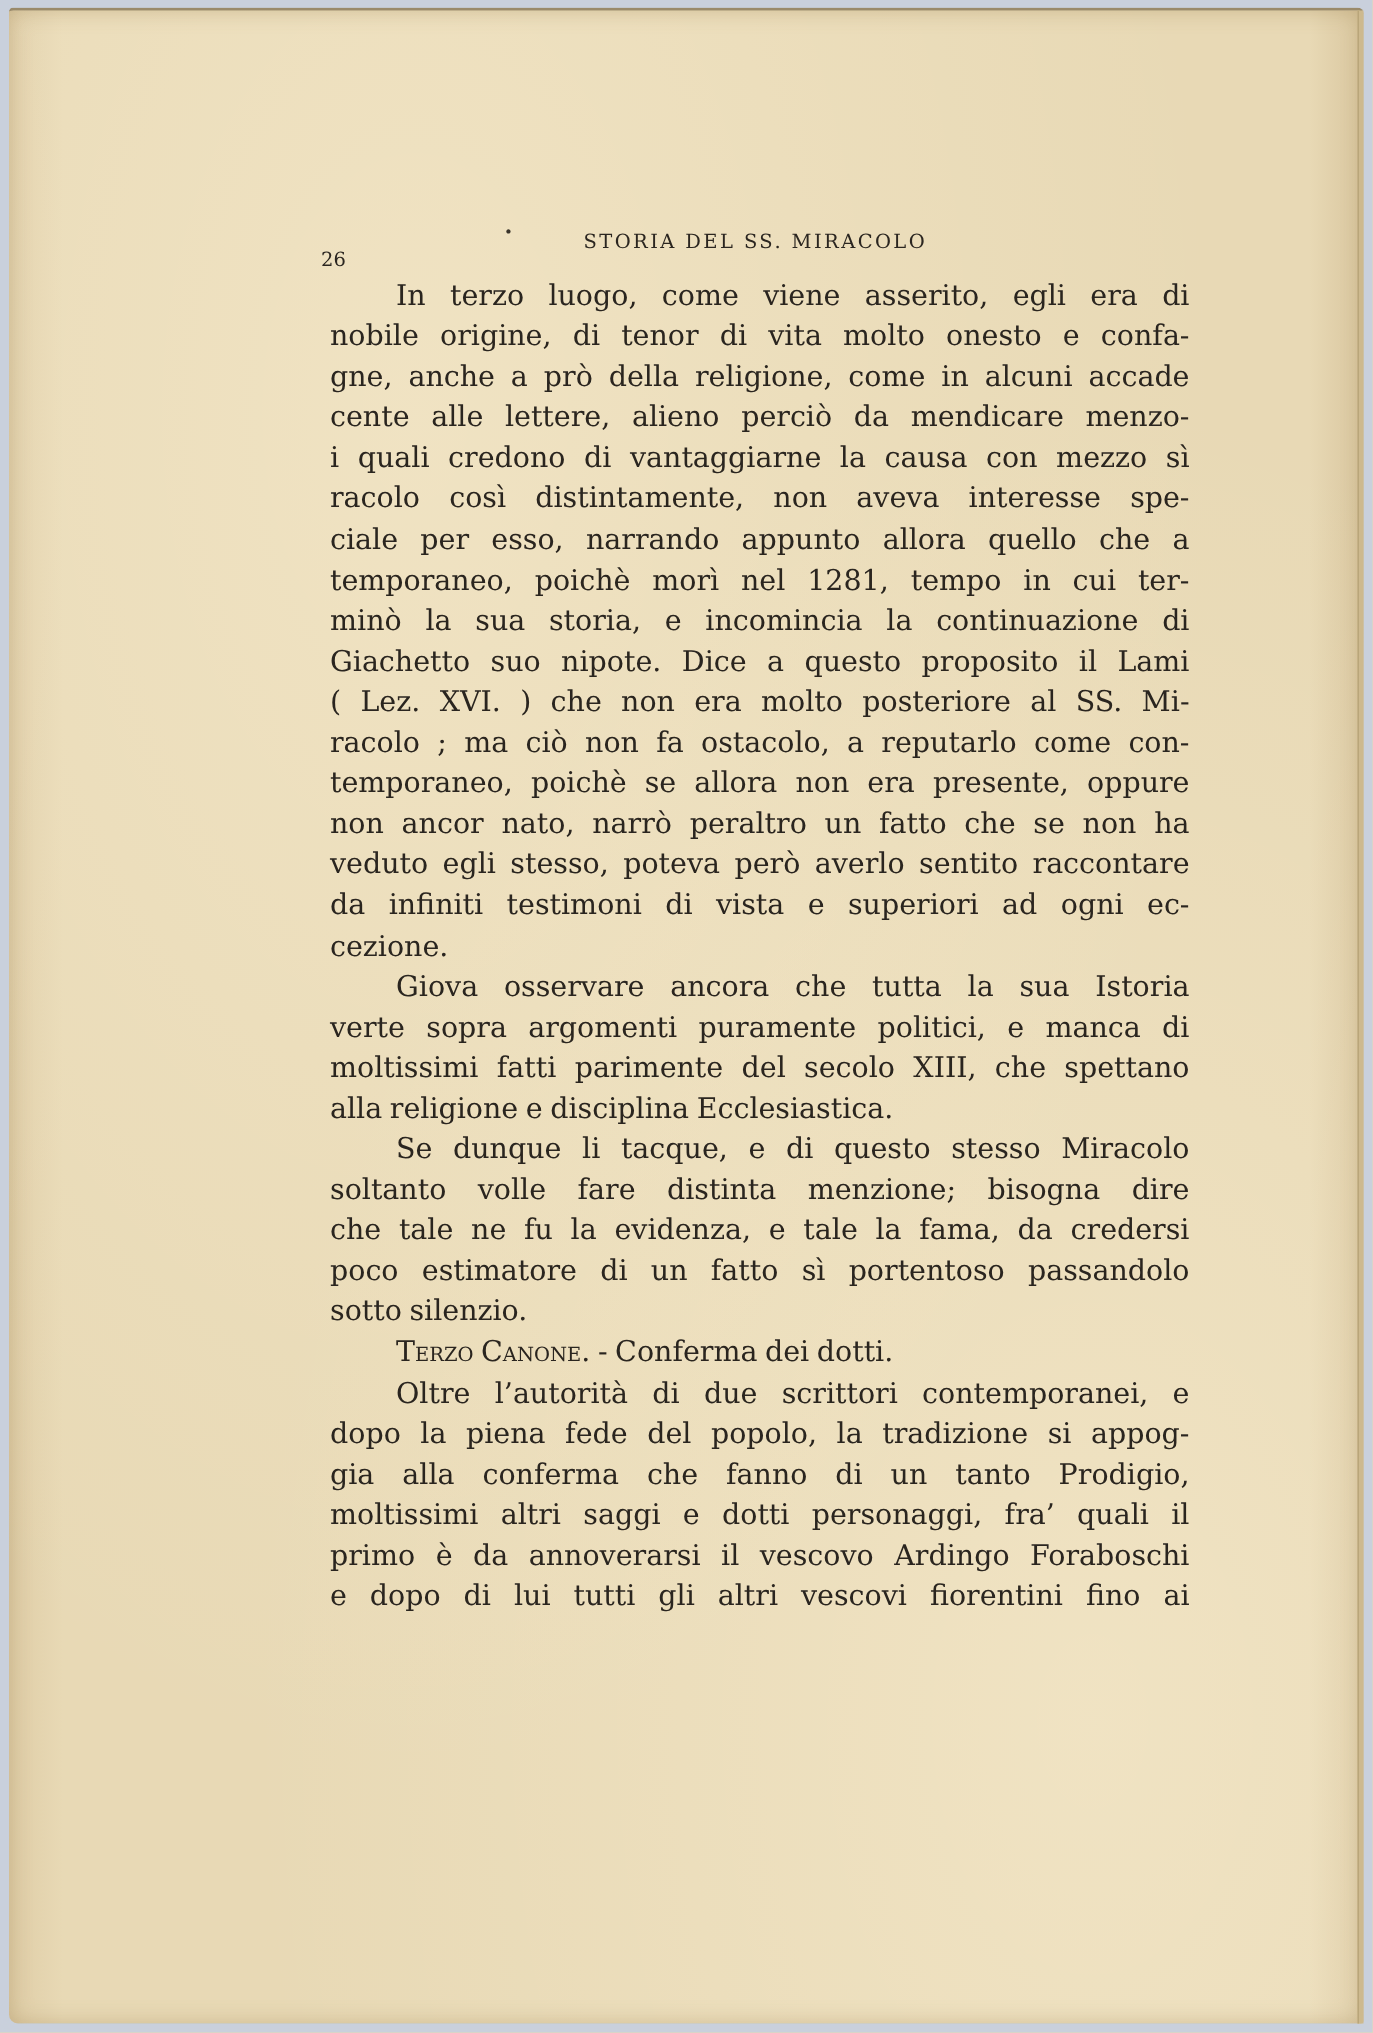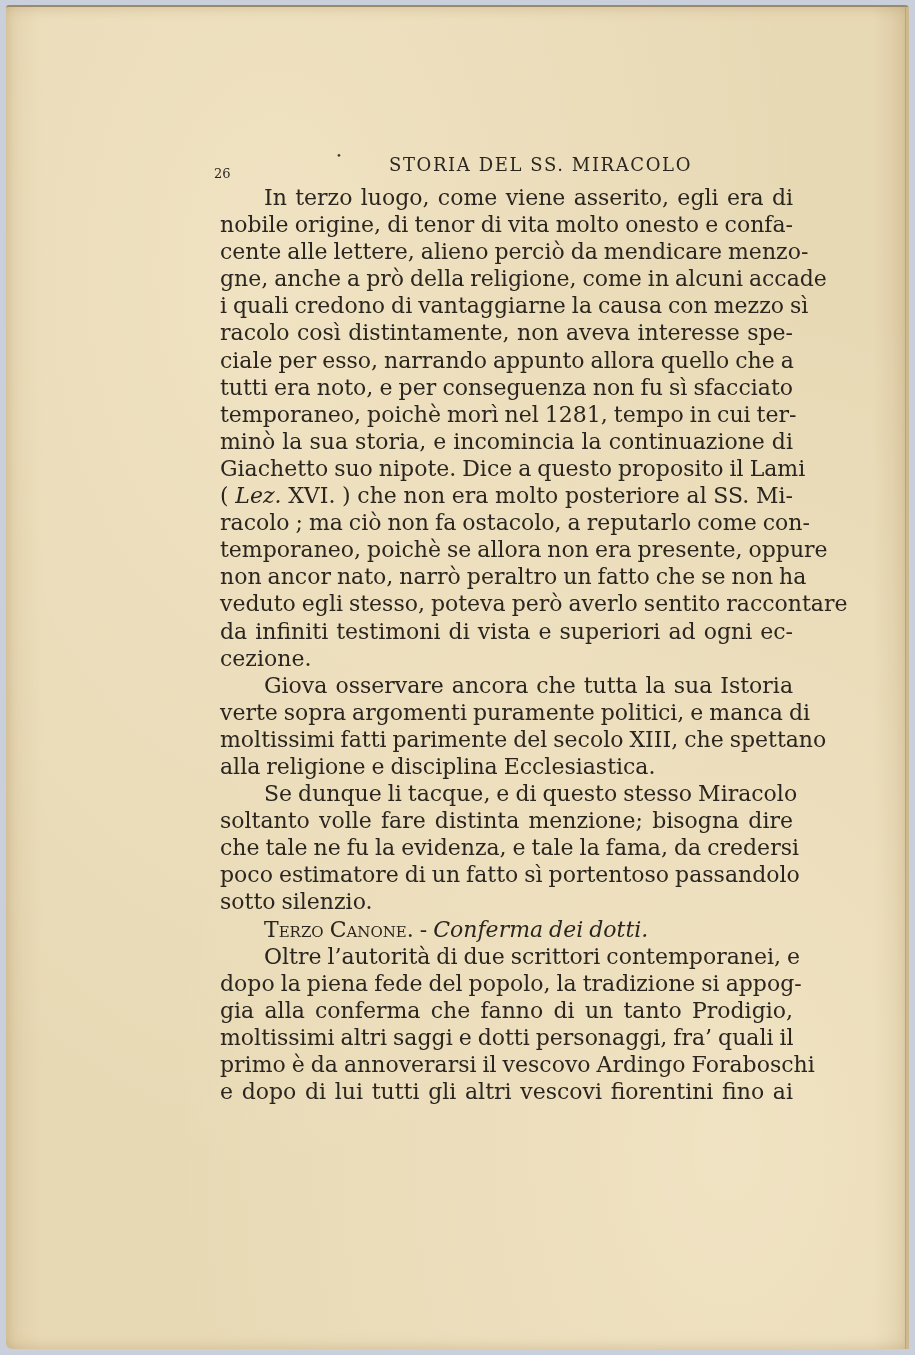--- a/index.html
+++ b/index.html
@@ -28,63 +28,62 @@
     .running-head {
       position: absolute; left: 214px; top: 150px; width: 580px; height: 22px;
       font-family: "DejaVu Serif", serif; color: #2b2620;
     }
     .page-number {
       position: absolute; left: 0; top: 16px;
       font-size: 13px;
     }
     .running-title {
       position: absolute; left: 175px; top: 4px;
-      font-size: 18px; letter-spacing: 1.6px;
+      font-size: 13px; letter-spacing: 1.6px;
     }
     .stray-dot {
       position: absolute; left: 122px; top: 0px; font-size: 10px; color:#3a342b;
     }
     .body-text {
       position: absolute; left: 220px; top: 184px; width: 573px;
       font-family: "DejaVu Serif", serif; color: #2a251f;
-      font-size: 22px; line-height: 27.1px;
+      font-size: 19px; line-height: 27.1px;
     }
     .line {
       display: block; height: 27.1px; white-space: nowrap;
       text-align: justify; text-align-last: justify;
       word-spacing: -1px;
     }
     .line.last { text-align-last: left; }
     .line.indent { padding-left: 44px; }
     .sc { font-variant: small-caps; }
-    .it { font-style: italic; }
+    .it { }
   </style>
 </head>
 <body>
 
 <div class="page">
   <div class="fold"></div>
 </div>
 
 <div class="running-head">
   <span class="page-number">26</span>
   <span class="stray-dot">•</span>
   <span class="running-title">STORIA DEL SS. MIRACOLO</span>
 </div>
 
 <div class="body-text">
 
   <span class="line indent">In terzo luogo, come viene asserito, egli era di</span>
   <span class="line">nobile origine, di tenor di vita molto onesto e confa-</span>
+  <span class="line">gne, anche a prò della religione, come in alcuni accade</span>
   <span class="line">cente alle lettere, alieno perciò da mendicare menzo-</span>
-  <span class="line">gne, anche a prò della religione, come in alcuni accade</span>
   <span class="line">i quali credono di vantaggiarne la causa con mezzo sì</span>
   <span class="line">racolo così distintamente, non aveva interesse spe-</span>
   <span class="line">ciale per esso, narrando appunto allora quello che a</span>
-  <span class="line">tutti era noto, e per conseguenza non fu sì sfacciato</span>
   <span class="line">temporaneo, poichè morì nel 1281, tempo in cui ter-</span>
   <span class="line">minò la sua storia, e incomincia la continuazione di</span>
   <span class="line">Giachetto suo nipote. Dice a questo proposito il Lami</span>
   <span class="line"><span>( </span><span class="it">Lez.</span><span> XVI. ) che non era molto posteriore al SS. Mi-</span></span>
   <span class="line">racolo ; ma ciò non fa ostacolo, a reputarlo come con-</span>
   <span class="line">temporaneo, poichè se allora non era presente, oppure</span>
   <span class="line">non ancor nato, narrò peraltro un fatto che se non ha</span>
   <span class="line">veduto egli stesso, poteva però averlo sentito raccontare</span>
   <span class="line">da infiniti testimoni di vista e superiori ad ogni ec-</span>
   <span class="line last">cezione.</span>

